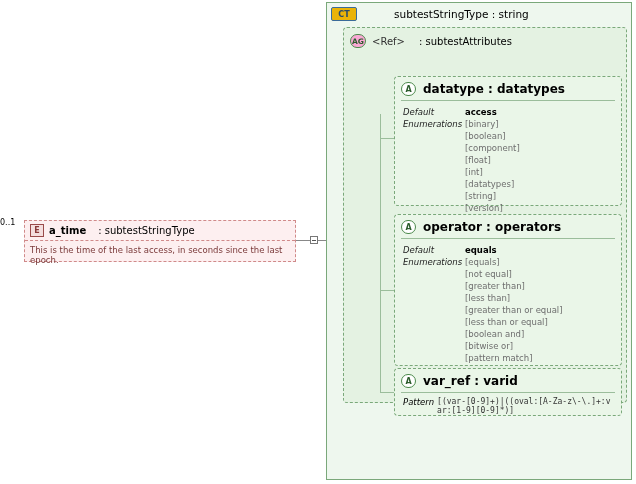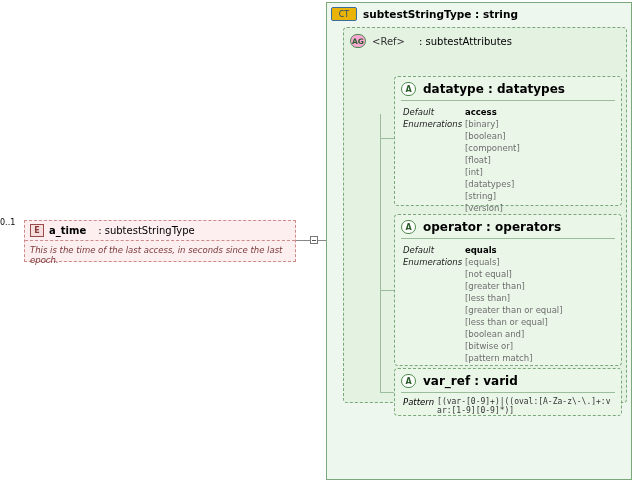--- a/index.html
+++ b/index.html
@@ -56,21 +56,20 @@
     color: #000;
   }
   #left-element .el-type {
     font-size: 10px;
     color: #000;
     margin-left: 12px;
   }
   #left-element .el-doc {
     font-size: 8.5px;
     color: #7a3a3a;
-    font-style: italic;
     padding: 4px 5px 0 5px;
     line-height: 1.2;
   }
   #occurrence {
     position: absolute;
     left: 0px;
     top: 218px;
     width: 22px;
     font-size: 8px;
     color: #000;
@@ -120,28 +119,29 @@
   .ct-badge {
     display: inline-flex;
     align-items: center;
     justify-content: center;
     width: 26px;
     height: 14px;
     border: 1px solid #3a6b9a;
     background: #eab308;
     color: #24496e;
     font-size: 8px;
-    font-weight: normal;
+    font-weight: bold;
     border-radius: 2px;
     margin-right: 6px;
     box-sizing: border-box;
   }
   .ct-title {
     font-size: 10.5px;
-    font-weight: bold;
+    font-weight: normal;
+    margin-left: 31px;
   }
 
   
   #ag-box {
     position: absolute;
     left: 16px;
     top: 24px;
     width: 284px;
     height: 376px;
     border: 1px dashed #7aa87a;

